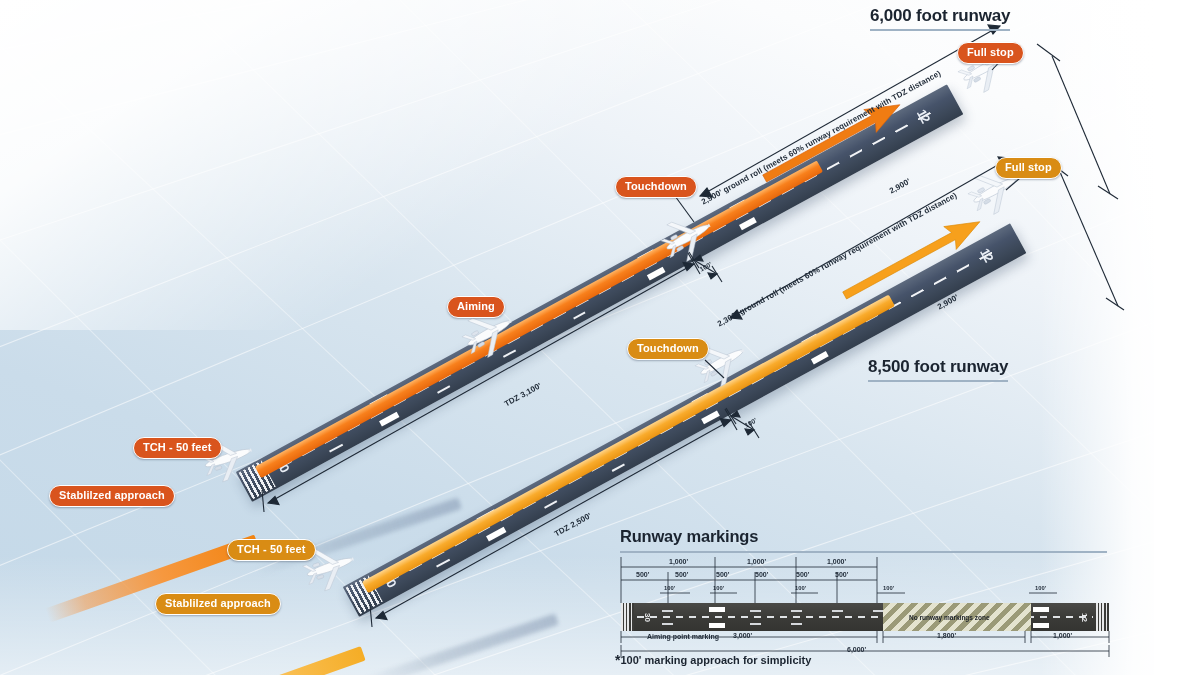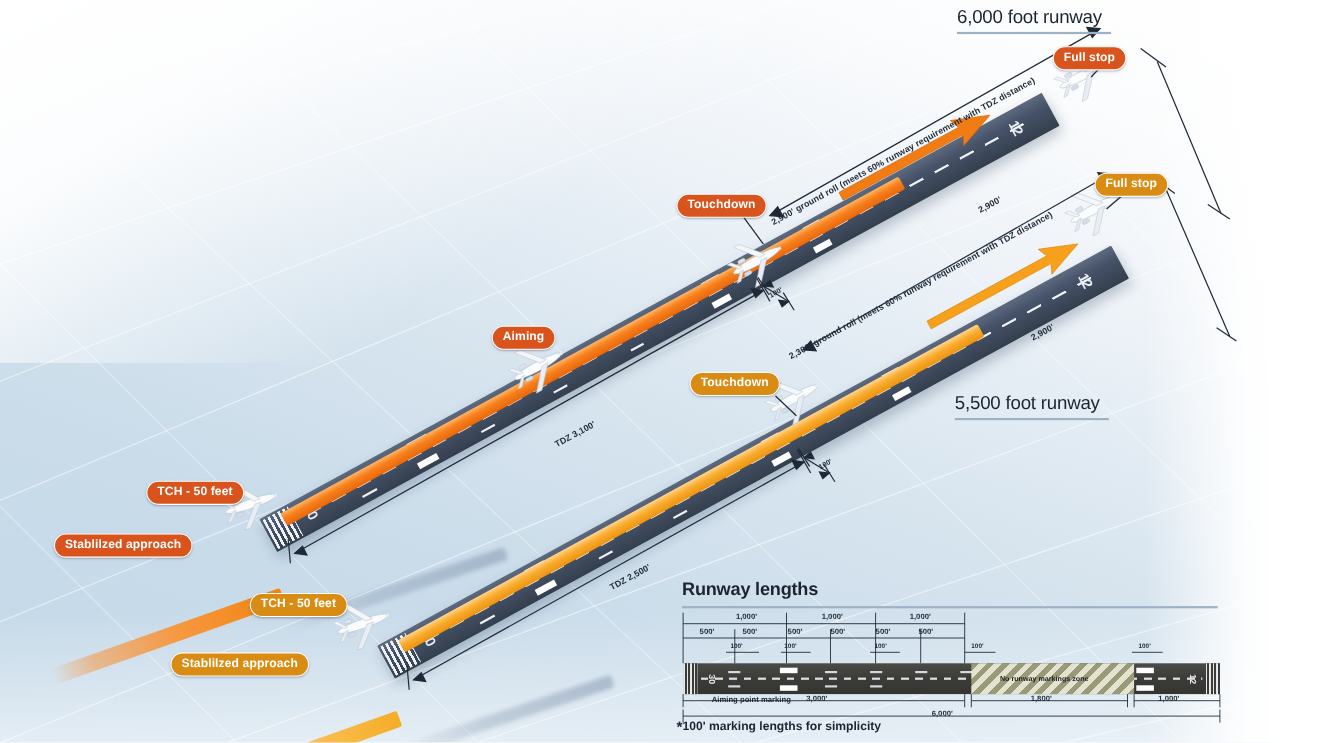--- a/index.html
+++ b/index.html
@@ -72,21 +72,21 @@
     padding:4px 9px 5px;border-radius:11px;
     border:1.4px solid #ffffff;
     box-shadow:0 1px 2px rgba(40,55,80,.35);
     letter-spacing:.1px;
   }
   .pill-orange{background:#d9541d;}
   .pill-amber{background:#d98c14;}
 
   .title{
     position:absolute;white-space:nowrap;color:#1b2430;
-    font-weight:400;font-size:17px;letter-spacing:-.2px;
+    font-weight:700;font-size:17px;letter-spacing:-.2px;
   }
   .title-rule{position:absolute;height:2px;background:#9fb2c4;}
 
   .dimtxt{
     position:absolute;white-space:nowrap;color:#1e2936;
     font-size:8px;font-weight:600;transform-origin:0 50%;letter-spacing:.1px;
   }
   .dimtxt.sm{font-size:6.5px;font-weight:600;}
 
   svg.overlay{position:absolute;left:0;top:0;width:1200px;height:675px;pointer-events:none;}
@@ -308,21 +308,21 @@
       <path d="M675 196 L694 222"></path>
       <path d="M1003 58 L992 70"></path>
       <path d="M705 360 L724 378"></path>
       <path d="M1020 178 L1006 190"></path>
     </g>
   </svg>
 
   <div class="title" style="left:870px;top:6px;">6,000 foot runway</div>
   <div class="title-rule" style="left:870px;top:29px;width:140px;"></div>
 
-  <div class="title" style="left:868px;top:357px;">5,500 foot runway</div>
+  <div class="title" style="left:868px;top:357px;">8,500 foot runway</div>
   <div class="title-rule" style="left:868px;top:380px;width:140px;"></div>
 
   <div class="pill pill-orange" style="left:133px;top:437px;">TCH - 50 feet</div>
   <div class="pill pill-orange" style="left:49px;top:485px;">Stablilzed approach</div>
   <div class="pill pill-orange" style="left:447px;top:296px;">Aiming</div>
   <div class="pill pill-orange" style="left:615px;top:176px;">Touchdown</div>
   <div class="pill pill-orange" style="left:957px;top:42px;">Full stop</div>
 
   <div class="pill pill-amber" style="left:227px;top:539px;">TCH - 50 feet</div>
   <div class="pill pill-amber" style="left:155px;top:593px;">Stablilzed approach</div>
@@ -333,21 +333,21 @@
   <div class="dimtxt" style="left:702px;top:198px;transform:rotate(-28.6deg);">2,900' ground roll (meets 60% runway requirement with TDZ distance)</div>
   <div class="dimtxt" style="left:890px;top:187px;transform:rotate(-28.6deg);">2,900'</div>
   <div class="dimtxt sm" style="left:700px;top:266px;transform:rotate(-28.6deg);">100'</div>
 
   <div class="dimtxt" style="left:555px;top:530px;transform:rotate(-28.6deg);">TDZ 2,500'</div>
   <div class="dimtxt" style="left:718px;top:320px;transform:rotate(-28.6deg);">2,300' ground roll (meets 60% runway requirement with TDZ distance)</div>
   <div class="dimtxt" style="left:938px;top:303px;transform:rotate(-28.6deg);">2,900'</div>
   <div class="dimtxt sm" style="left:745px;top:422px;transform:rotate(-28.6deg);">100'</div>
 
   <div class="panel">
-    <div class="panel-title">Runway lengths</div>
+    <div class="panel-title">Runway markings</div>
     <div class="panel-rule"></div>
 
     <div class="dimlbl" style="left:54px;top:31px;">1,000'</div>
     <div class="dimlbl" style="left:132px;top:31px;">1,000'</div>
     <div class="dimlbl" style="left:212px;top:31px;">1,000'</div>
 
     <div class="dimlbl" style="left:21px;top:44px;">500'</div>
     <div class="dimlbl" style="left:60px;top:44px;">500'</div>
     <div class="dimlbl" style="left:101px;top:44px;">500'</div>
     <div class="dimlbl" style="left:140px;top:44px;">500'</div>
@@ -419,16 +419,16 @@
     </div>
 
     <div class="dimlbl" style="left:32px;top:106px;">Aiming point marking</div>
     <div class="dimlbl" style="left:118px;top:105px;">3,000'</div>
     <div class="dimlbl" style="left:322px;top:105px;">1,800'</div>
     <div class="dimlbl" style="left:438px;top:105px;">1,000'</div>
     <div class="dimlbl" style="left:232px;top:119px;">6,000'</div>
   </div>
 
   <div class="footnote">
-    <span class="star">*</span><span>100' marking lengths for simplicity</span>
+    <span class="star">*</span><span>100' marking approach for simplicity</span>
   </div>
 
 </div>
 
 </body></html>

